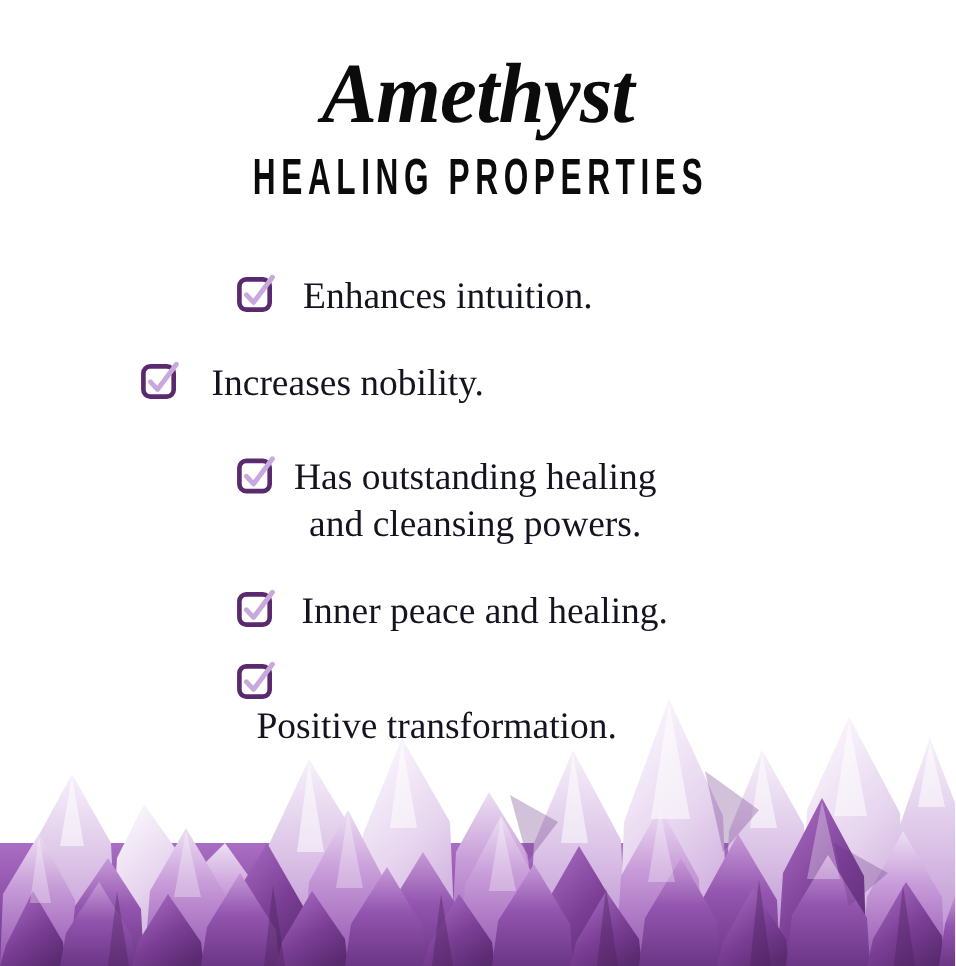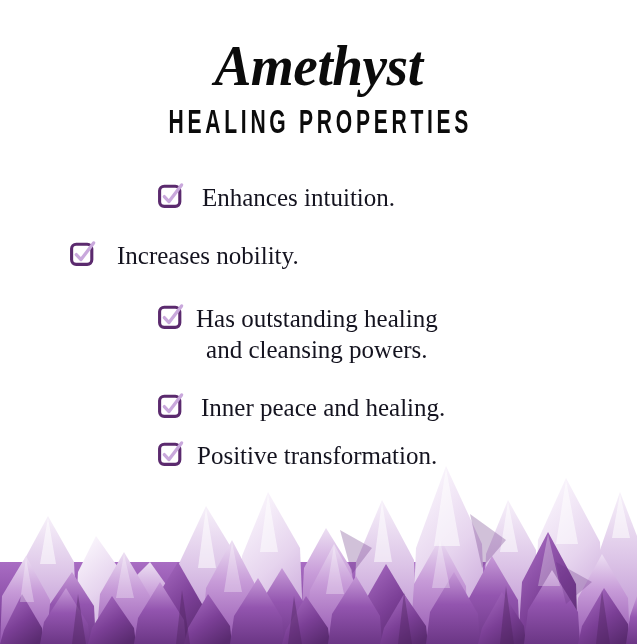--- a/index.html
+++ b/index.html
@@ -24,21 +24,21 @@
     background: #ffffff;
     overflow: hidden;
   }
 
   
   .header {
     position: absolute;
     top: 0; left: 0;
     width: 637px;
     text-align: center;
-    margin-top: 37px;
+    padding-top: 34px;
   }
 
   .title {
     font-family: "Liberation Serif", "DejaVu Serif", serif;
     font-style: italic;
     font-weight: bold;
     font-size: 57px;
     line-height: 1.0;
     color: #0b0b0b;
     letter-spacing: -0.5px;
@@ -66,24 +66,24 @@
   }
 
   .list-item {
     display: flex;
     align-items: flex-start;
     justify-content: flex-start;
     padding-left: 158px;
   }
 
   .list-item.item-0 { margin-top: 4px; }
-  .list-item.item-1 { margin-top: 26px; padding-left: 70px; }
+  .list-item.item-1 { margin-top: 26px; padding-left: 94px; }
   .list-item.item-2 { margin-top: 27px; }
   .list-item.item-3 { margin-top: 32px; }
-  .list-item.item-4 { margin-top: 16px; }
+  .list-item.item-4 { margin-top: 16px; flex-direction: column; }
 
   
   .check-wrap {
     position: relative;
     flex: 0 0 auto;
     width: 26px;
     height: 26px;
     margin-top: 3px;
   }
   .check-svg {

